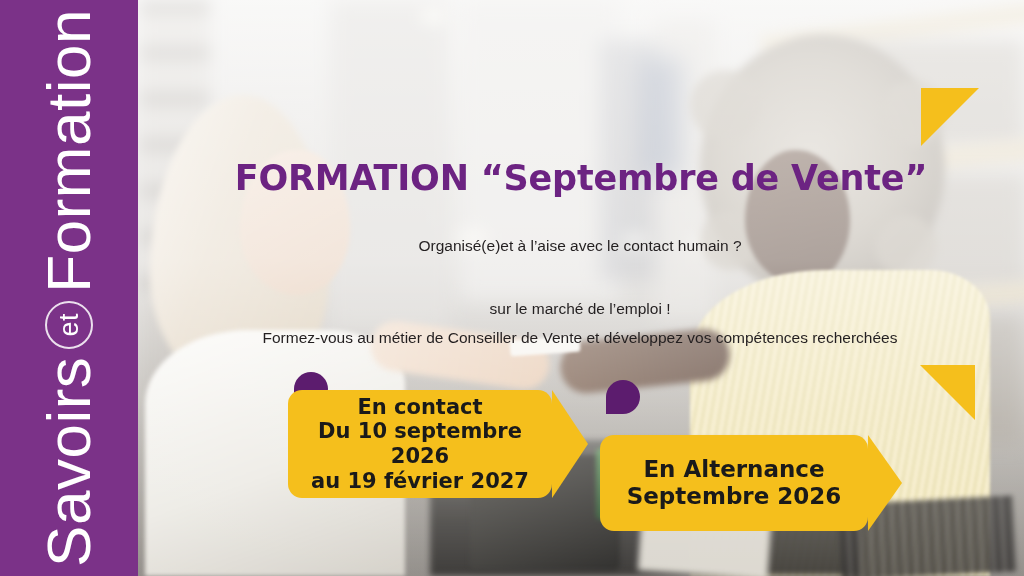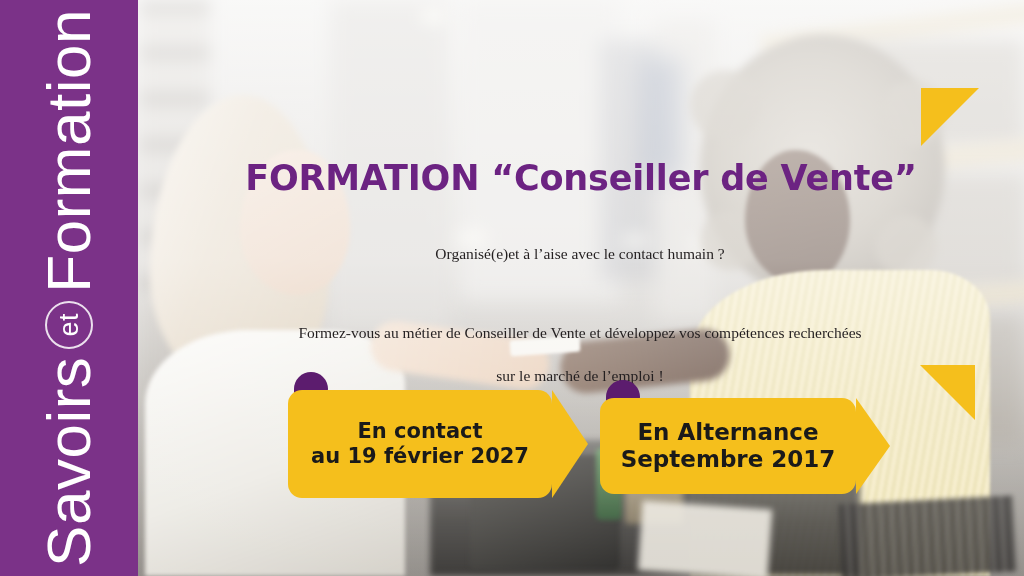--- a/index.html
+++ b/index.html
@@ -246,21 +246,21 @@
     position: absolute;
     left: 160px;
     width: 840px;
     top: 228px;
     z-index: 7;
     text-align: center;
     color: #231f20;
     font-size: 15.5px;
     line-height: 1.35;
   }
-  .body-block .line { margin: 16px; font-family: Liberation Serif, serif; }
+  .body-block .line { margin: 8px; }
   .body-block .gap { height: 26px; }
   .body-block .l2 { margin-bottom: 22px; }
 
   
   .ribbon {
     position: absolute;
     z-index: 8;
   }
   .ribbon-fold {
     position: absolute;
@@ -297,21 +297,21 @@
 
   #ribbon-continu { left: 288px; top: 390px; }
   #ribbon-continu .ribbon-body { width: 248px; height: 108px; font-size: 21px; padding: 0 8px; }
   #ribbon-continu .ribbon-arrow {
     border-top: 54px solid transparent;
     border-bottom: 54px solid transparent;
     border-left: 36px solid #F5BF1C;
     right: -36px;
   }
   #ribbon-alt { left: 600px; top: 398px; }
-  #ribbon-alt .ribbon-body { width: 240px; height: 96px; font-size: 23px; padding: 0 8px; }
+  #ribbon-alt .ribbon-body { width: 240px; height: 96px; font-size: 23px; padding: 0 14px; margin-top: 37px; }
   #ribbon-alt .ribbon-arrow {
     border-top: 48px solid transparent;
     border-bottom: 48px solid transparent;
     border-left: 34px solid #F5BF1C;
     right: -34px;
   }
 </style>
 </head>
 <body>
 
@@ -373,40 +373,41 @@
         <span class="brand-et-circle"></span>
         <span class="brand-et">et</span>
       </span>
       <span>Formation</span>
     </div>
   </div>
 
   <div class="tri tri-top"></div>
   <div class="tri tri-bottom"></div>
 
-  <div class="headline">FORMATION “Conseiller de Vente”</div>
+  <div class="headline">FORMATION “Septembre de Vente”</div>
 
   <div class="body-block">
     <p class="line l1">Organisé(e)et à l’aise avec le contact humain ?</p>
     <div class="gap"></div>
+    <p class="line l3">sur le marché de l’emploi !</p>
     <p class="line l2">Formez-vous au métier de Conseiller de Vente et développez vos compétences recherchées</p>
-    <p class="line l3">sur le marché de l’emploi !</p>
   </div>
 
   <div class="ribbon" id="ribbon-continu">
     <div class="ribbon-fold"></div>
     <div class="ribbon-body">
       <div class="rl">En contact</div>
+      <div class="rl">Du 10 septembre 2026</div>
       <div class="rl">au 19 février 2027</div>
       <div class="ribbon-arrow"></div>
     </div>
   </div>
 
   <div class="ribbon" id="ribbon-alt">
     <div class="ribbon-fold"></div>
     <div class="ribbon-body">
       <div class="rl">En Alternance</div>
-      <div class="rl">Septembre 2017</div>
+      <div class="rl">Septembre 2026</div>
       <div class="ribbon-arrow"></div>
     </div>
   </div>
 
 </div>
 
 </body></html>

